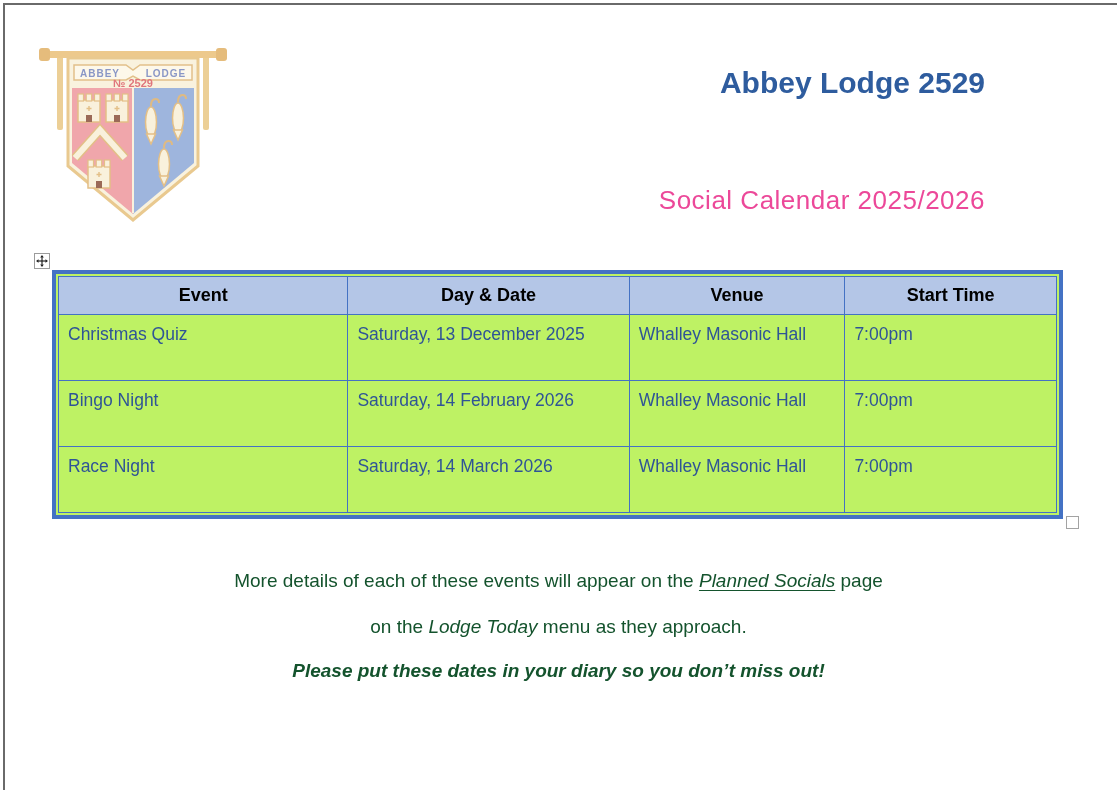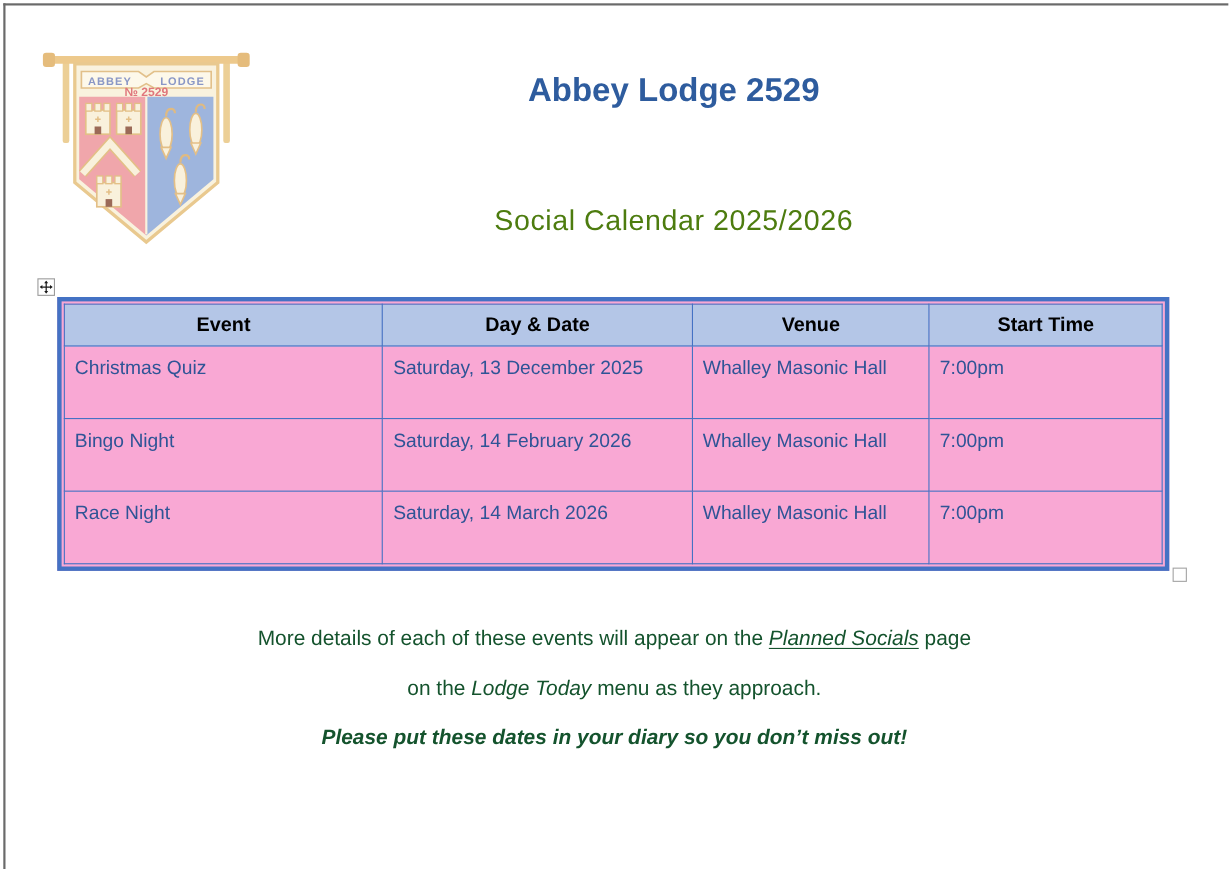--- a/index.html
+++ b/index.html
@@ -6,33 +6,33 @@
   html,body { background:#fff; }
   body { font-family:"Liberation Sans","DejaVu Sans",sans-serif; }
   .page { position:relative; width:1117px; height:790px; background:#fff; overflow:hidden; }
 
   .frame-top  { position:absolute; left:3px; top:3px; right:0; height:2px; background:#6a6a6a; }
   .frame-left { position:absolute; left:3px; top:3px; bottom:0; width:2px; background:#6a6a6a; }
 
   .banner-logo { position:absolute; left:38px; top:42px; width:190px; height:195px; }
   svg text { font-family:"Liberation Sans","DejaVu Sans",sans-serif; }
 
-  .title-block { position:absolute; left:240px; right:132px; text-align:center; }
+  .title-block { position:absolute; left:240px; right:132px; text-align:right; }
   .main-title    { top:66px;  font-size:30px; font-weight:600; color:#2E5C9E; }
   .subtitle      { top:118px; font-size:17px; font-weight:700; color:#2E5C9E; }
-  .calendar-title{ top:185px; font-size:26px; font-weight:400; color:#4d7c0f; letter-spacing:0.5px; }
+  .calendar-title{ top:185px; font-size:26px; font-weight:400; color:#ec4899; letter-spacing:0.5px; }
 
   .move-handle { position:absolute; left:34px; top:253px; width:16px; height:16px;
                  border:1px solid #9b9b9b; background:#fff; display:flex; align-items:center;
                  justify-content:center; cursor:move; }
   .resize-handle { position:absolute; left:1066px; top:516px; width:13px; height:13px;
                    border:1px solid #a3a3a3; background:#fff; cursor:nwse-resize; }
 
   .table-wrap { position:absolute; left:52px; top:270px; width:1011px;
-                border:4px solid #4472C4; background:#f9a8d4; padding:2px; }
+                border:4px solid #4472C4; background:#bef264; padding:2px; }
   table.social { border-collapse:collapse; width:100%; table-layout:fixed; }
   table.social th, table.social td { border:1px solid #4472C4; }
   table.social th { background:#B4C6E7; color:#000; font-size:18px; font-weight:700;
                     height:38px; text-align:center; vertical-align:middle; }
   table.social td { color:#2F5496; font-size:17.5px; height:66px; vertical-align:top;
                     padding:9px 8px 0 9px; text-align:left; }
   .col-event { width:29%; } .col-date { width:28.2%; } .col-venue { width:21.6%; } .col-time { width:21.2%; }
 
   .footer-line { position:absolute; left:0; width:100%; text-align:center;
                  color:#14532d; font-size:19px; }

